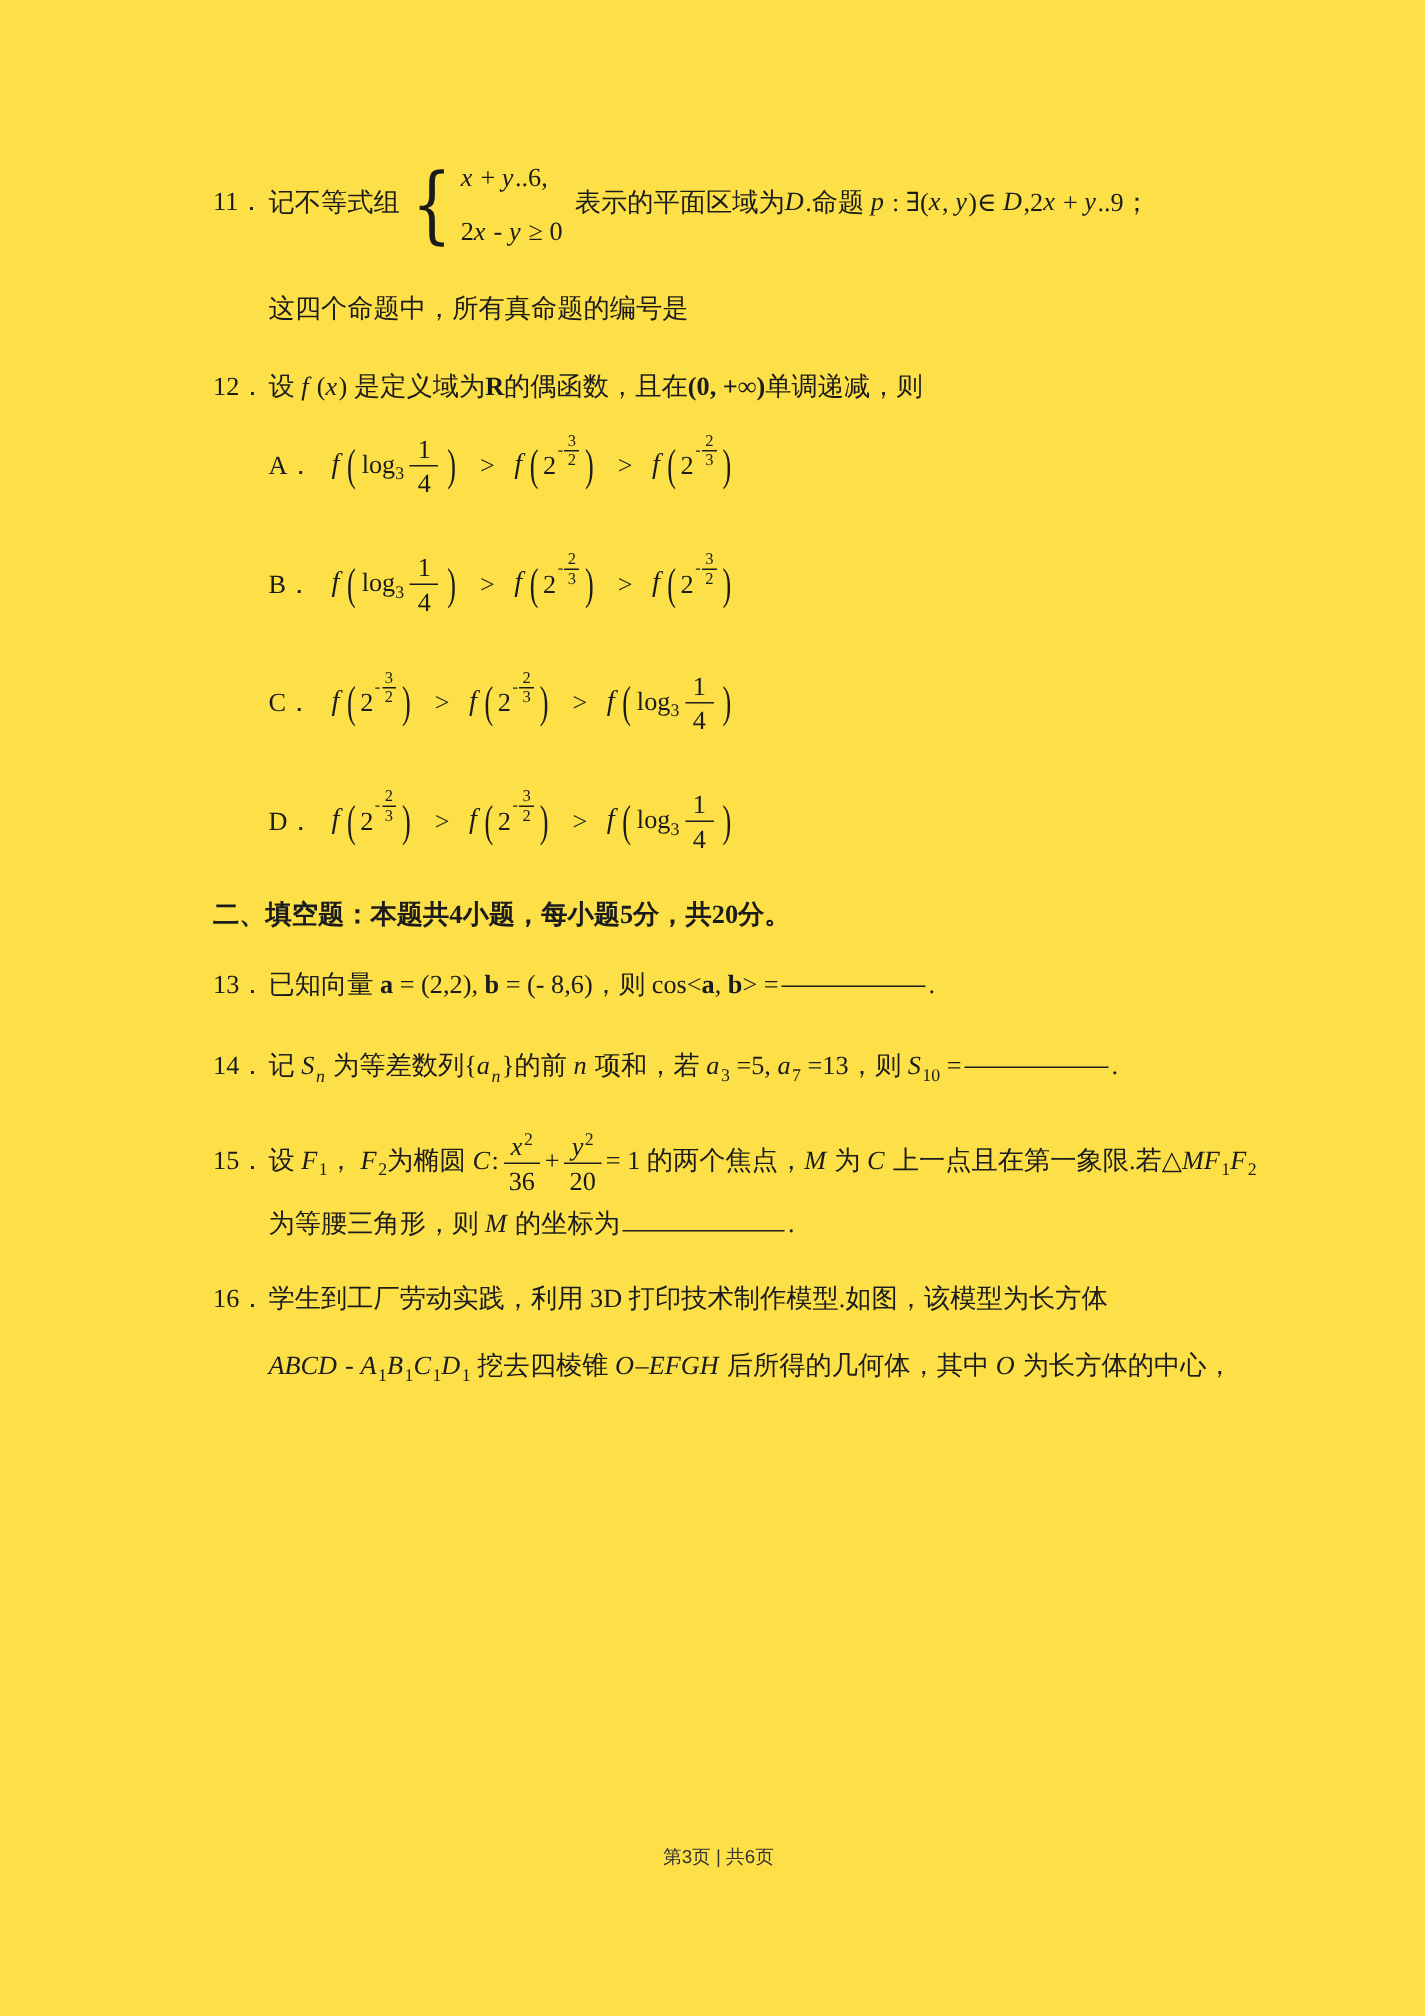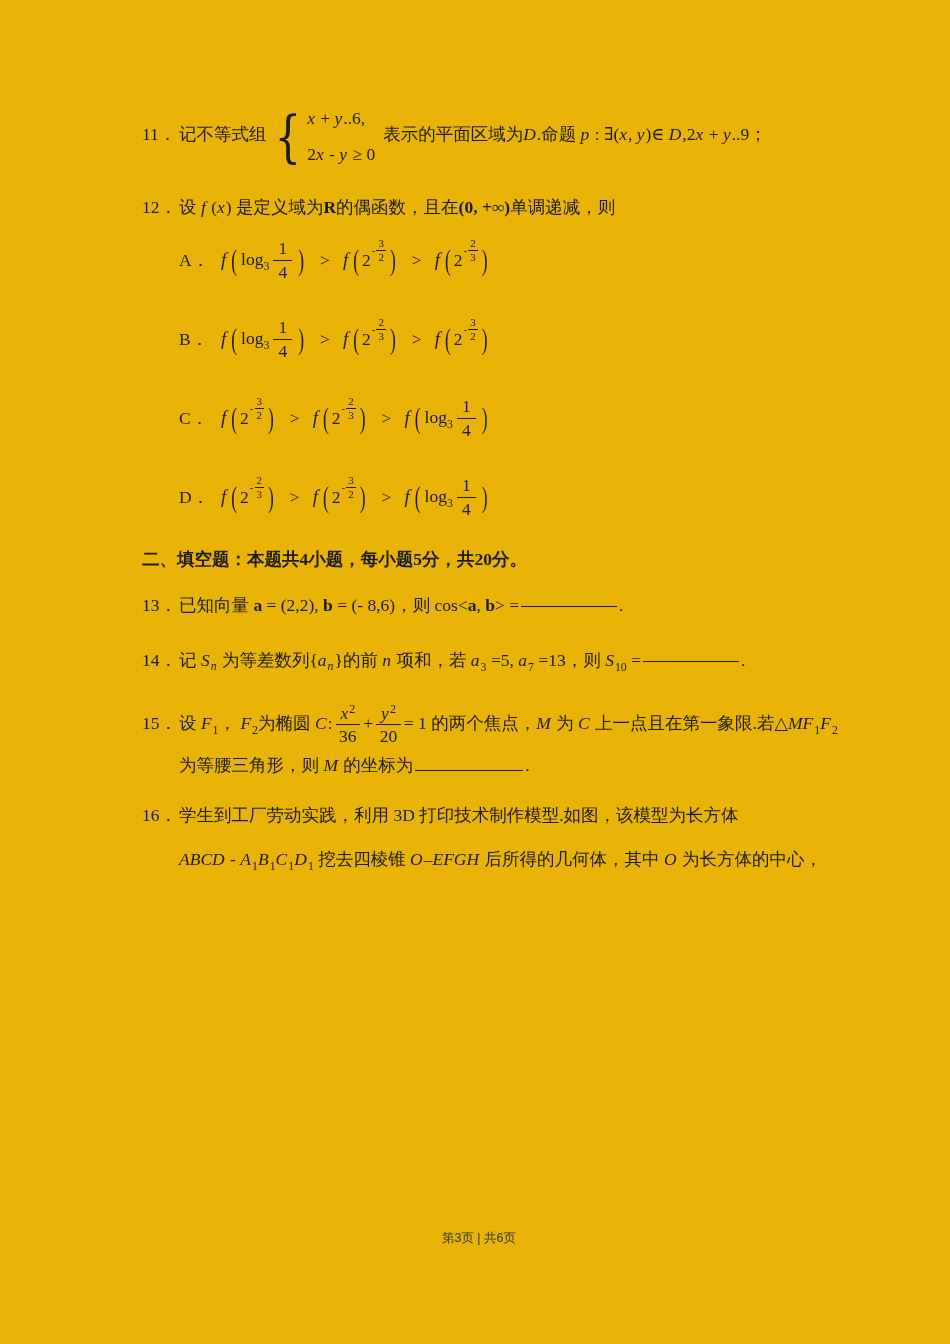--- a/index.html
+++ b/index.html
@@ -1,18 +1,18 @@
 <!DOCTYPE html>
 <html><head>
 <meta charset="utf-8">
 <style>
   html,body { margin:0; padding:0; background:#ffffff; }
   .page {
     position:relative; width:950px; height:1344px; overflow:hidden;
-    background:#eab308; color:#1b1b1b;
+    background:#fde047; color:#1b1b1b;
     font-family:"Liberation Serif","DejaVu Serif",serif;
     font-size:17.5px; line-height:1.62;
     padding:104px 136px 0 142px; box-sizing:border-box;
   }
   .q { padding-left:37px; }
   .qnum { display:inline-block; width:37px; margin-left:-37px; }
   .nowrap { white-space:nowrap; }
   i { font-style:italic; padding-right:1px; }
   b { font-weight:bold; }
   sub { font-size:68%; }
@@ -77,20 +77,21 @@
     <div class="mb-q11-l1 nowrap">
       <span class="qnum">11．</span><span>记不等式组</span><span class="system">
           <span class="brace">{</span>
           <span class="sysrows">
             <span class="math"><i>x</i> + <i>y</i>..6,</span>
             <span class="math">2<i>x</i> - <i>y</i> ≥ 0</span>
           </span>
         </span><span>表示的平面区域为<i>D</i>.命题</span>
       <span class="math"><i>p</i> : ∃(<i>x</i>, <i>y</i>)∈ <i>D</i>,2<i>x</i> + <i>y</i>..9；</span>
     </div>
+    <div class="mb-quest">这四个命题中，所有真命题的编号是</div>
   </div>
 
   <div class="q q12">
     <div class="q12-stem">
       <span class="qnum">12．</span><span>设 <i>f</i> (<i>x</i>) 是定义域为<b>R</b>的偶函数，且在<b>(0, +∞)</b>单调递减，则</span>
     </div>
     <div>
         <div class="q12-row">
           <span class="optlab">A．</span>
           <span class="term math">

